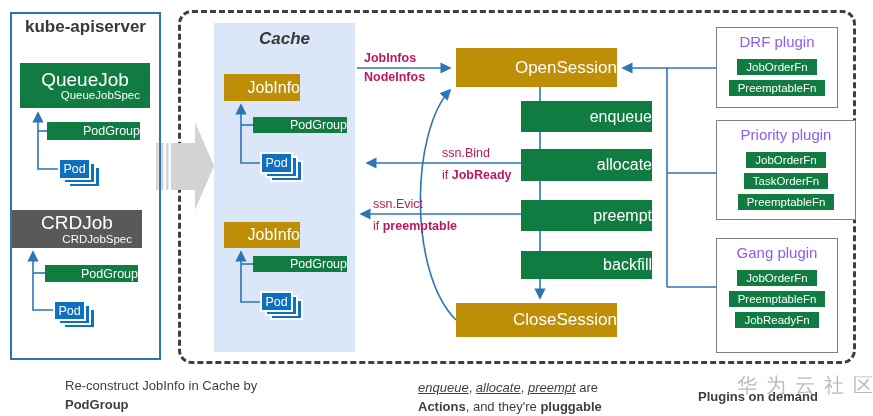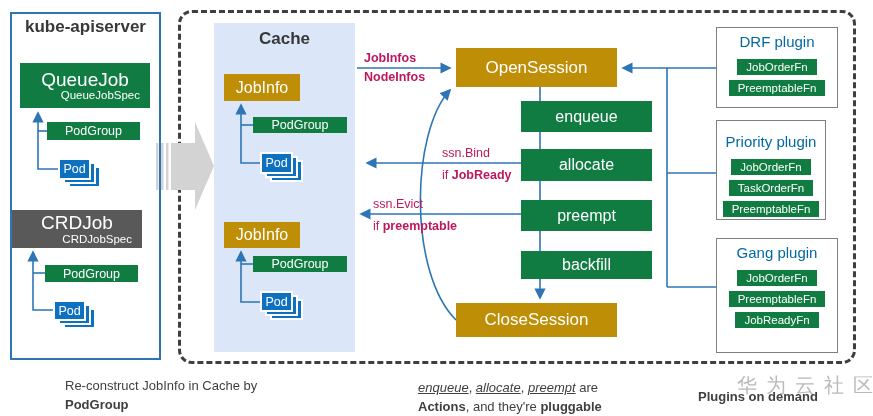--- a/index.html
+++ b/index.html
@@ -5,59 +5,59 @@
   html,body{margin:0;padding:0;background:#fff;}
   .stage{position:relative;width:873px;height:416px;background:#ffffff;overflow:hidden;
          font-family:"Liberation Sans",sans-serif;color:#3a3a3a;}
   .abs{position:absolute;box-sizing:border-box;}
   
   .apiserver-panel{border:2px solid #2e75b6;background:#fff;z-index:1;}
   .cache-panel{background:#dbe7f8;z-index:1;}
   .dashed-box{border:3px dashed #3f3f3f;border-radius:14px;z-index:1;}
   .panel-title{font-weight:bold;font-size:17px;color:#383838;text-align:center;z-index:3;}
   
-  .node{display:flex;align-items:center;justify-content:center;color:#fff;z-index:3;}
+  .node{display:flex;align-items:center;justify-content:flex-end;color:#fff;z-index:3;}
   .green{background:#107c41;}
   .gold{background:#bd8e06;}
   .gray{background:#595959;}
   .bigjob{flex-direction:column;justify-content:center;line-height:1.05;}
   .bigjob .jtitle{font-size:19px;}
   .bigjob .jspec{font-size:11.5px;font-weight:normal;align-self:flex-end;padding-right:10px;}
   .smallnode{font-size:12.5px;}
   .jobinfo{font-size:16px;}
   .session{font-size:17px;}
   .action{font-size:16px;}
   
   .pod-stack{z-index:3;}
   .pod-layer{position:absolute;background:#0e71c0;border:2px solid #fff;box-sizing:border-box;}
   .pod-front{display:flex;align-items:center;justify-content:center;color:#fff;font-size:12.5px;}
   
   .plugin{border:1.5px solid #7f7f7f;background:#fff;z-index:3;display:flex;flex-direction:column;align-items:center;}
-  .plugin-title{font-size:15px;color:#0369a1;margin:5px 0 6px 0;}
+  .plugin-title{font-size:15px;color:#8b5cf6;margin:5px 0 6px 0;}
   .fnbox{background:#107c41;color:#fff;font-size:11.5px;padding:2px 9px;margin:2.5px 0;
          min-width:78px;text-align:center;box-sizing:border-box;}
   
   .edge-label{font-size:12.5px;color:#be185d;z-index:4;white-space:pre;}
   .bold{font-weight:bold;}
   .note{font-size:13px;color:#3f3f3f;line-height:1.45;z-index:4;}
   .iu{font-style:italic;text-decoration:underline;}
   .watermark{font-size:20px;color:#a9a9a9;letter-spacing:9px;z-index:2;opacity:.8;white-space:pre;}
   svg.wires{position:absolute;left:0;top:0;z-index:2;}
   span{white-space:pre;}
 </style>
 </head>
 <body>
 
 <div class="stage">
 
   <div class="abs apiserver-panel" style="left:10px;top:12px;width:151px;height:348px;"></div>
   <div class="abs panel-title" style="left:10px;top:17px;width:151px;">kube-apiserver</div>
 
   <div class="abs cache-panel" style="left:214px;top:23px;width:141px;height:329px;"></div>
-  <div class="abs panel-title" style="left:214px;top:29px;width:141px;">Cache</div>
+  <div class="abs panel-title" style="left:214px;top:29px;width:141px;font-style:italic;">Cache</div>
 
   <div class="abs dashed-box" style="left:178px;top:10px;width:678px;height:354px;"></div>
 
   <svg class="wires" width="873" height="416" viewBox="0 0 873 416">
     <defs>
       <marker id="arr" viewBox="0 0 10 10" refX="8.5" refY="5" markerWidth="7" markerHeight="7" orient="auto-start-reverse">
         <path d="M0,0 L10,5 L0,10 z" fill="#2e75b6"></path>
       </marker>
     </defs>
 
@@ -182,21 +182,21 @@
   <div class="abs edge-label" style="left:442px;top:168px;"><span>if </span><span class="bold">JobReady</span></div>
 
   <div class="abs edge-label" style="left:373px;top:197px;">ssn.Evict</div>
   <div class="abs edge-label" style="left:373px;top:219px;"><span>if </span><span class="bold">preemptable</span></div>
 
   <div class="abs plugin" style="left:716px;top:27px;width:122px;height:81px;">
     <div class="plugin-title">DRF plugin</div>
     <div class="fnbox">JobOrderFn</div>
     <div class="fnbox">PreemptableFn</div>
   </div>
-  <div class="abs plugin" style="left:716px;top:120px;width:110px;height:100px;justify-content:flex-end;">
+  <div class="abs plugin" style="left:716px;top:120px;width:140px;height:100px;">
     <div class="plugin-title">Priority plugin</div>
     <div class="fnbox">JobOrderFn</div>
     <div class="fnbox">TaskOrderFn</div>
     <div class="fnbox">PreemptableFn</div>
   </div>
   <div class="abs plugin" style="left:716px;top:238px;width:122px;height:115px;">
     <div class="plugin-title">Gang plugin</div>
     <div class="fnbox">JobOrderFn</div>
     <div class="fnbox">PreemptableFn</div>
     <div class="fnbox">JobReadyFn</div>

